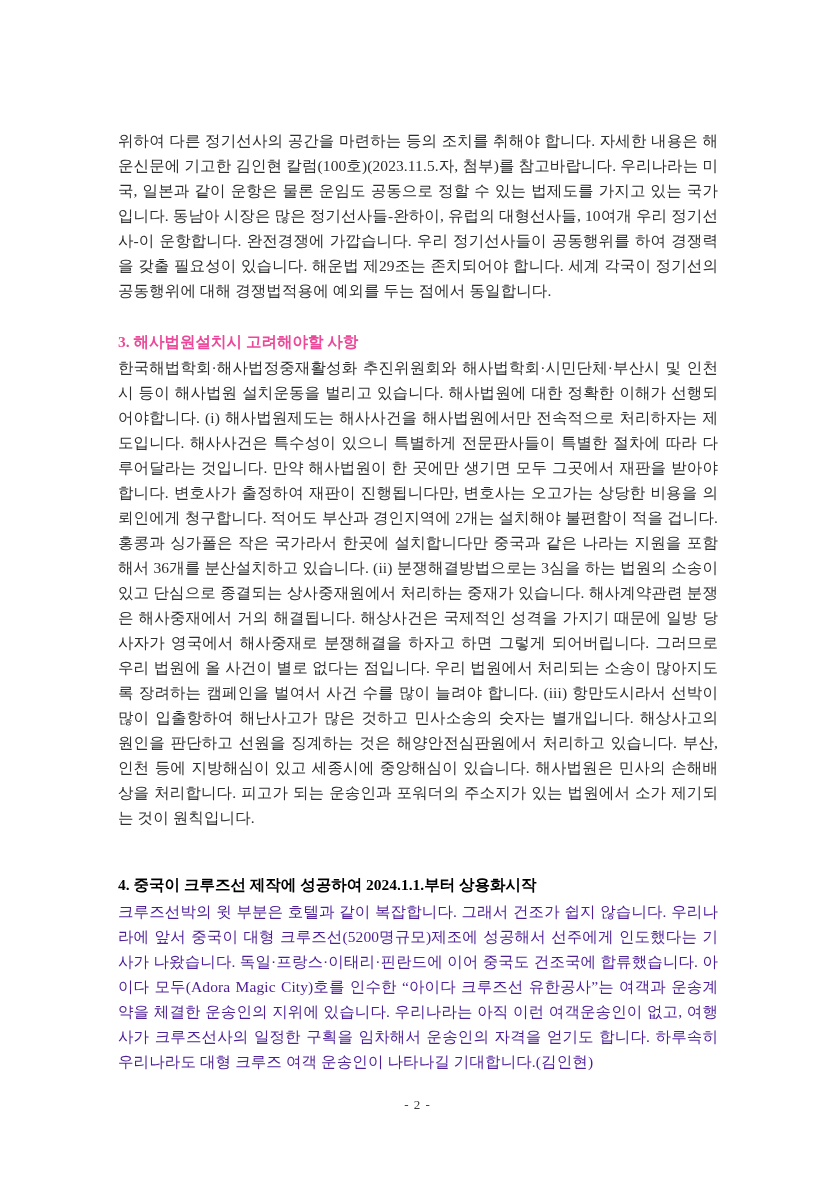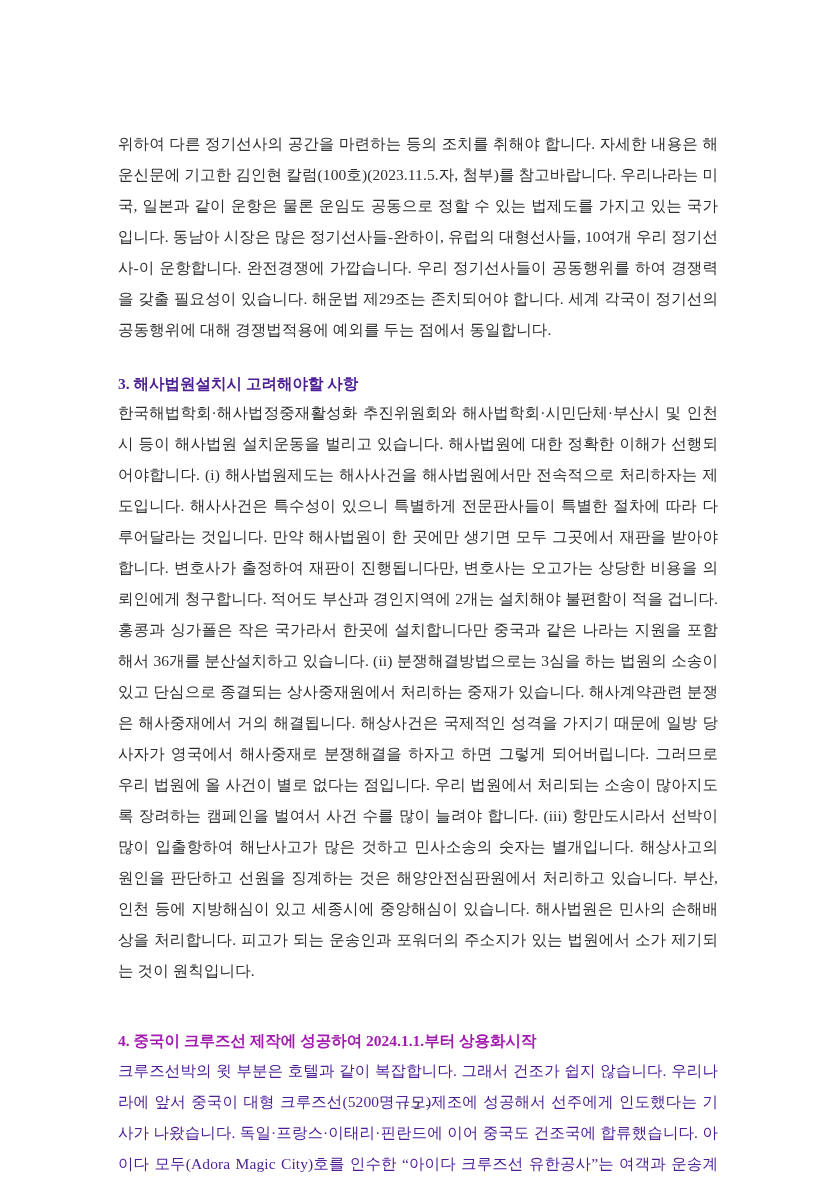--- a/index.html
+++ b/index.html
@@ -18,21 +18,21 @@
   .content {
     position: absolute;
     left: 118px;
     top: 128px;
     width: 600px;
     color: #2e2e2e;
   }
   .para {
     margin: 0;
     font-size: 15.5px;
-    line-height: 31px;
+    line-height: 25px;
     text-align: justify;
     text-justify: inter-word;
     color: #2e2e2e;
     letter-spacing: 0.1px;
   }
   .sec-heading {
     margin: 26px 0 0 0;
     font-size: 15.5px;
     line-height: 26.4px;
     font-weight: bold;
@@ -55,23 +55,23 @@
     font-family: "Liberation Serif", "DejaVu Serif", serif;
   }
 </style>
 </head>
 <body>
 
 <div class="page">
   <div class="content">
     <p class="para" style="color: rgb(46, 46, 46);">위하여 다른 정기선사의 공간을 마련하는 등의 조치를 취해야 합니다. 자세한 내용은 해운신문에 기고한 김인현 칼럼(100호)(2023.11.5.자, 첨부)를 참고바랍니다. 우리나라는 미국, 일본과 같이 운항은 물론 운임도 공동으로 정할 수 있는 법제도를 가지고 있는 국가입니다. 동남아 시장은 많은 정기선사들-완하이, 유럽의 대형선사들, 10여개 우리 정기선사-이 운항합니다. 완전경쟁에 가깝습니다. 우리 정기선사들이 공동행위를 하여 경쟁력을 갖출 필요성이 있습니다. 해운법 제29조는 존치되어야 합니다. 세계 각국이 정기선의 공동행위에 대해 경쟁법적용에 예외를 두는 점에서 동일합니다.</p>
 
-    <h2 class="sec-heading" style="color: #4c1d95;">3. 해사법원설치시 고려해야할 사항</h2>
+    <h2 class="sec-heading" style="color: #ec4899;">3. 해사법원설치시 고려해야할 사항</h2>
 
     <p class="para" style="color: rgb(46, 46, 46);">한국해법학회·해사법정중재활성화 추진위원회와 해사법학회·시민단체·부산시 및 인천시 등이 해사법원 설치운동을 벌리고 있습니다. 해사법원에 대한 정확한 이해가 선행되어야합니다. (i) 해사법원제도는 해사사건을 해사법원에서만 전속적으로 처리하자는 제도입니다. 해사사건은 특수성이 있으니 특별하게 전문판사들이 특별한 절차에 따라 다루어달라는 것입니다. 만약 해사법원이 한 곳에만 생기면 모두 그곳에서 재판을 받아야 합니다. 변호사가 출정하여 재판이 진행됩니다만, 변호사는 오고가는 상당한 비용을 의뢰인에게 청구합니다. 적어도 부산과 경인지역에 2개는 설치해야 불편함이 적을 겁니다. 홍콩과 싱가폴은 작은 국가라서 한곳에 설치합니다만 중국과 같은 나라는 지원을 포함해서 36개를 분산설치하고 있습니다. (ii) 분쟁해결방법으로는 3심을 하는 법원의 소송이 있고 단심으로 종결되는 상사중재원에서 처리하는 중재가 있습니다. 해사계약관련 분쟁은 해사중재에서 거의 해결됩니다. 해상사건은 국제적인 성격을 가지기 때문에 일방 당사자가 영국에서 해사중재로 분쟁해결을 하자고 하면 그렇게 되어버립니다. 그러므로 우리 법원에 올 사건이 별로 없다는 점입니다. 우리 법원에서 처리되는 소송이 많아지도록 장려하는 캠페인을 벌여서 사건 수를 많이 늘려야 합니다. (iii) 항만도시라서 선박이 많이 입출항하여 해난사고가 많은 것하고 민사소송의 숫자는 별개입니다. 해상사고의 원인을 판단하고 선원을 징계하는 것은 해양안전심판원에서 처리하고 있습니다. 부산, 인천 등에 지방해심이 있고 세종시에 중앙해심이 있습니다. 해사법원은 민사의 손해배상을 처리합니다. 피고가 되는 운송인과 포워더의 주소지가 있는 법원에서 소가 제기되는 것이 원칙입니다.</p>
 
-    <h2 class="sec-heading gap-large" style="color: #a21caf;">4. 중국이 크루즈선 제작에 성공하여 2024.1.1.부터 상용화시작</h2>
+    <h2 class="sec-heading gap-large" style="color: #000000;">4. 중국이 크루즈선 제작에 성공하여 2024.1.1.부터 상용화시작</h2>
 
     <p class="para" style="color: #4c1d95;">크루즈선박의 윗 부분은 호텔과 같이 복잡합니다. 그래서 건조가 쉽지 않습니다. 우리나라에 앞서 중국이 대형 크루즈선(5200명규모)제조에 성공해서 선주에게 인도했다는 기사가 나왔습니다. 독일·프랑스·이태리·핀란드에 이어 중국도 건조국에 합류했습니다. 아이다 모두(Adora Magic City)호를 인수한 “아이다 크루즈선 유한공사”는 여객과 운송계약을 체결한 운송인의 지위에 있습니다. 우리나라는 아직 이런 여객운송인이 없고, 여행사가 크루즈선사의 일정한 구획을 임차해서 운송인의 자격을 얻기도 합니다. 하루속히 우리나라도 대형 크루즈 여객 운송인이 나타나길 기대합니다.(김인현)</p>
   </div>
 
   <div class="footer" style="color: rgb(58, 58, 58);">- 2 -</div>
 </div>
 
 </body></html>

